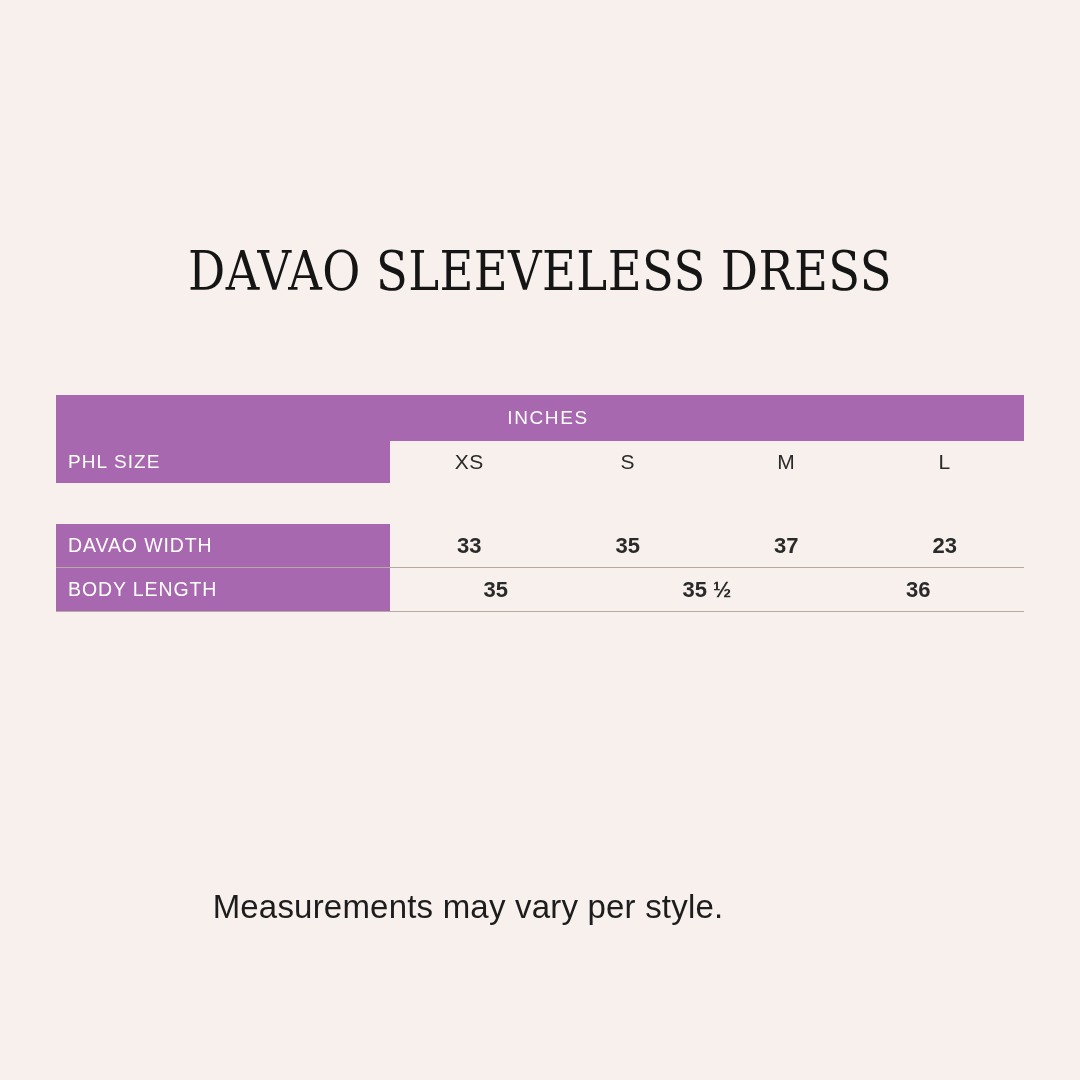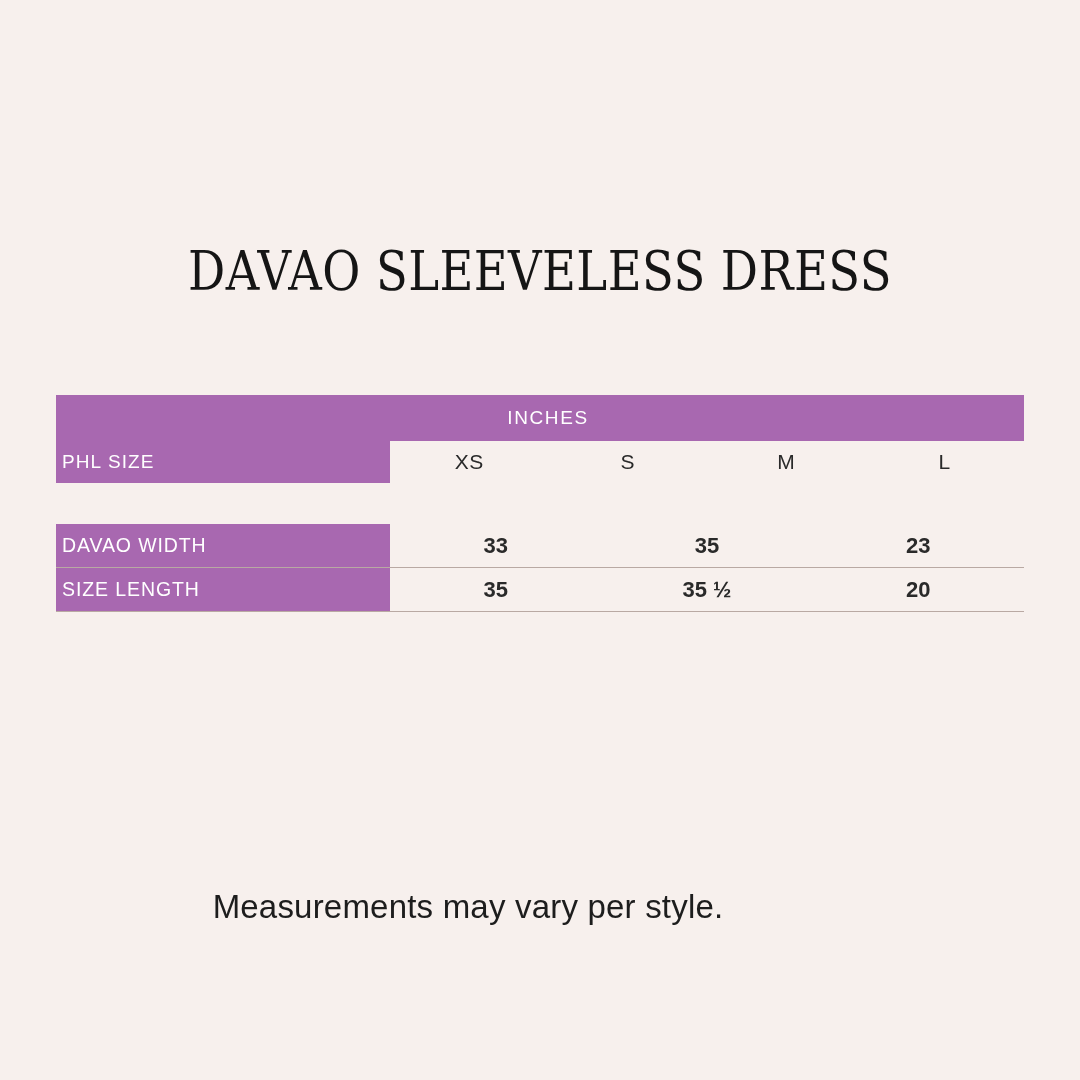--- a/index.html
+++ b/index.html
@@ -67,21 +67,21 @@
     height: 42px;
   }
   .rowlabel {
     width: 334px;
     background: #a868b0;
     color: #ffffff;
     font-size: 19px;
     letter-spacing: 1.1px;
     display: flex;
     align-items: center;
-    padding-left: 6px;
+    padding-left: 12px;
     box-sizing: border-box;
   }
   .size-cells {
     flex: 1;
     display: flex;
     background: transparent;
   }
   .size-cells .cell {
     flex: 1;
     display: flex;
@@ -156,30 +156,31 @@
       </div>
     </div>
 
     <div class="spacer"></div>
 
     <div class="data-row">
       <div class="rowlabel">DAVAO WIDTH</div>
       <div class="data-cells">
         <div class="cell">33</div>
         <div class="cell">35</div>
+        <div class="cell">37</div>
         <div class="cell">23</div>
       </div>
     </div>
 
     <div class="data-row">
-      <div class="rowlabel">SIZE LENGTH</div>
+      <div class="rowlabel">BODY LENGTH</div>
       <div class="data-cells">
         <div class="cell">35</div>
         <div class="cell">35 ½</div>
-        <div class="cell">20</div>
+        <div class="cell">36</div>
       </div>
     </div>
 
   </div>
 
   <div class="footnote">Measurements may vary per style.</div>
 
 </div>
 
 </body></html>

